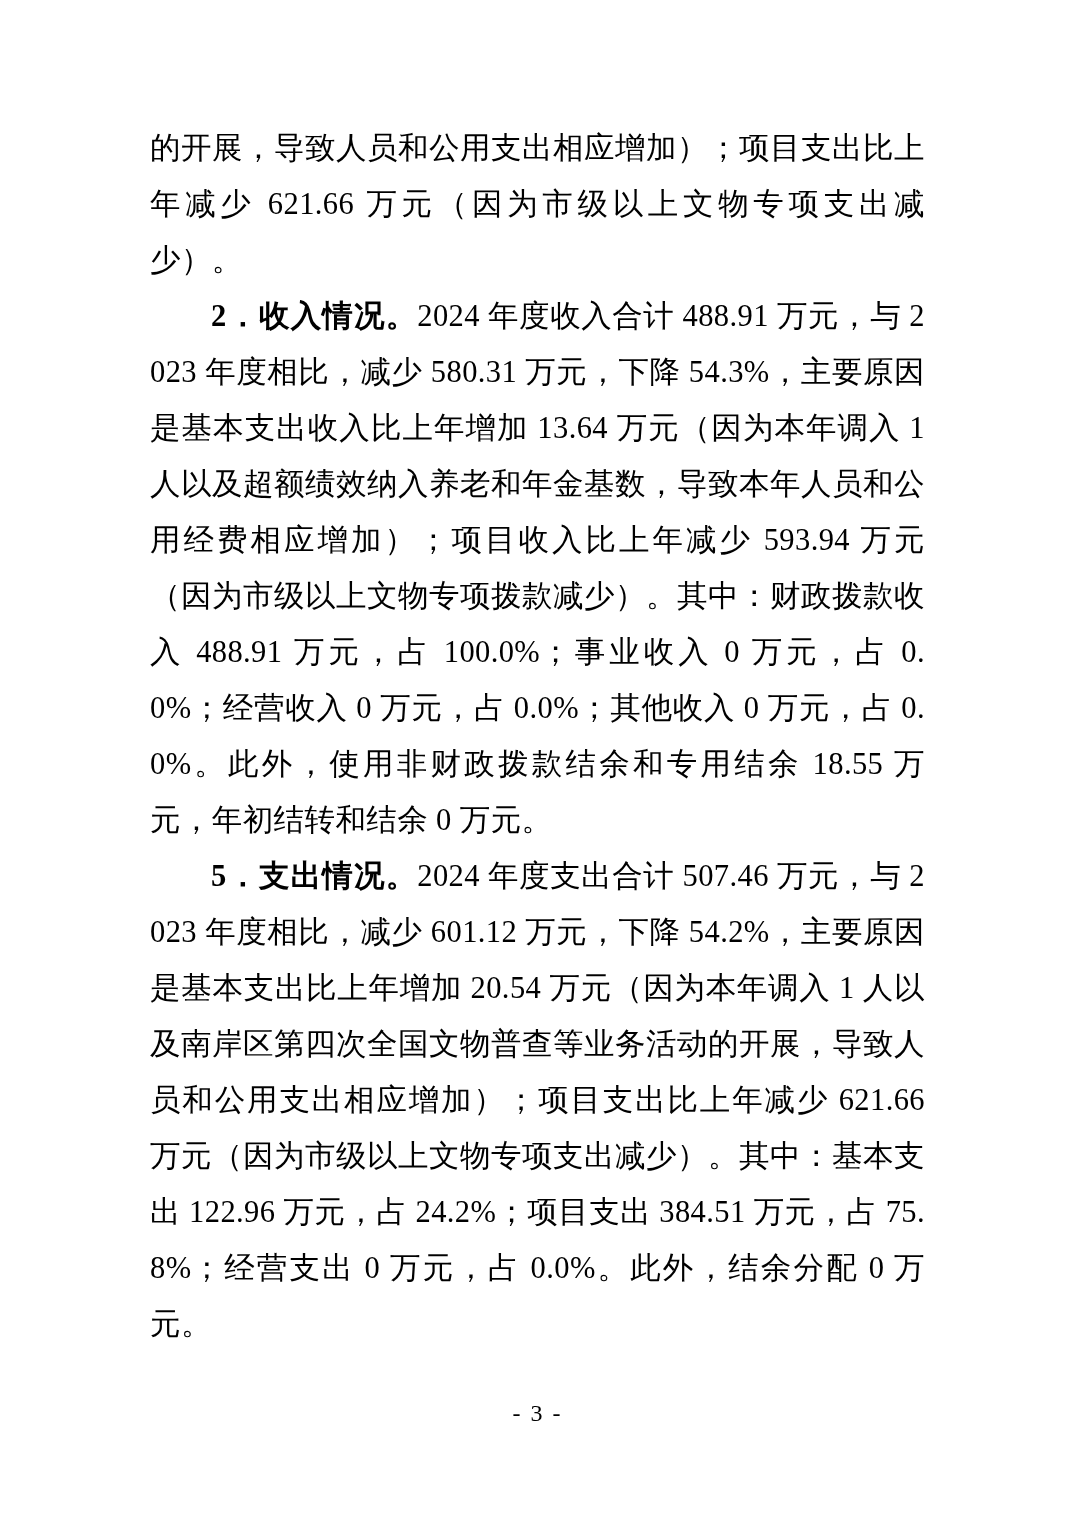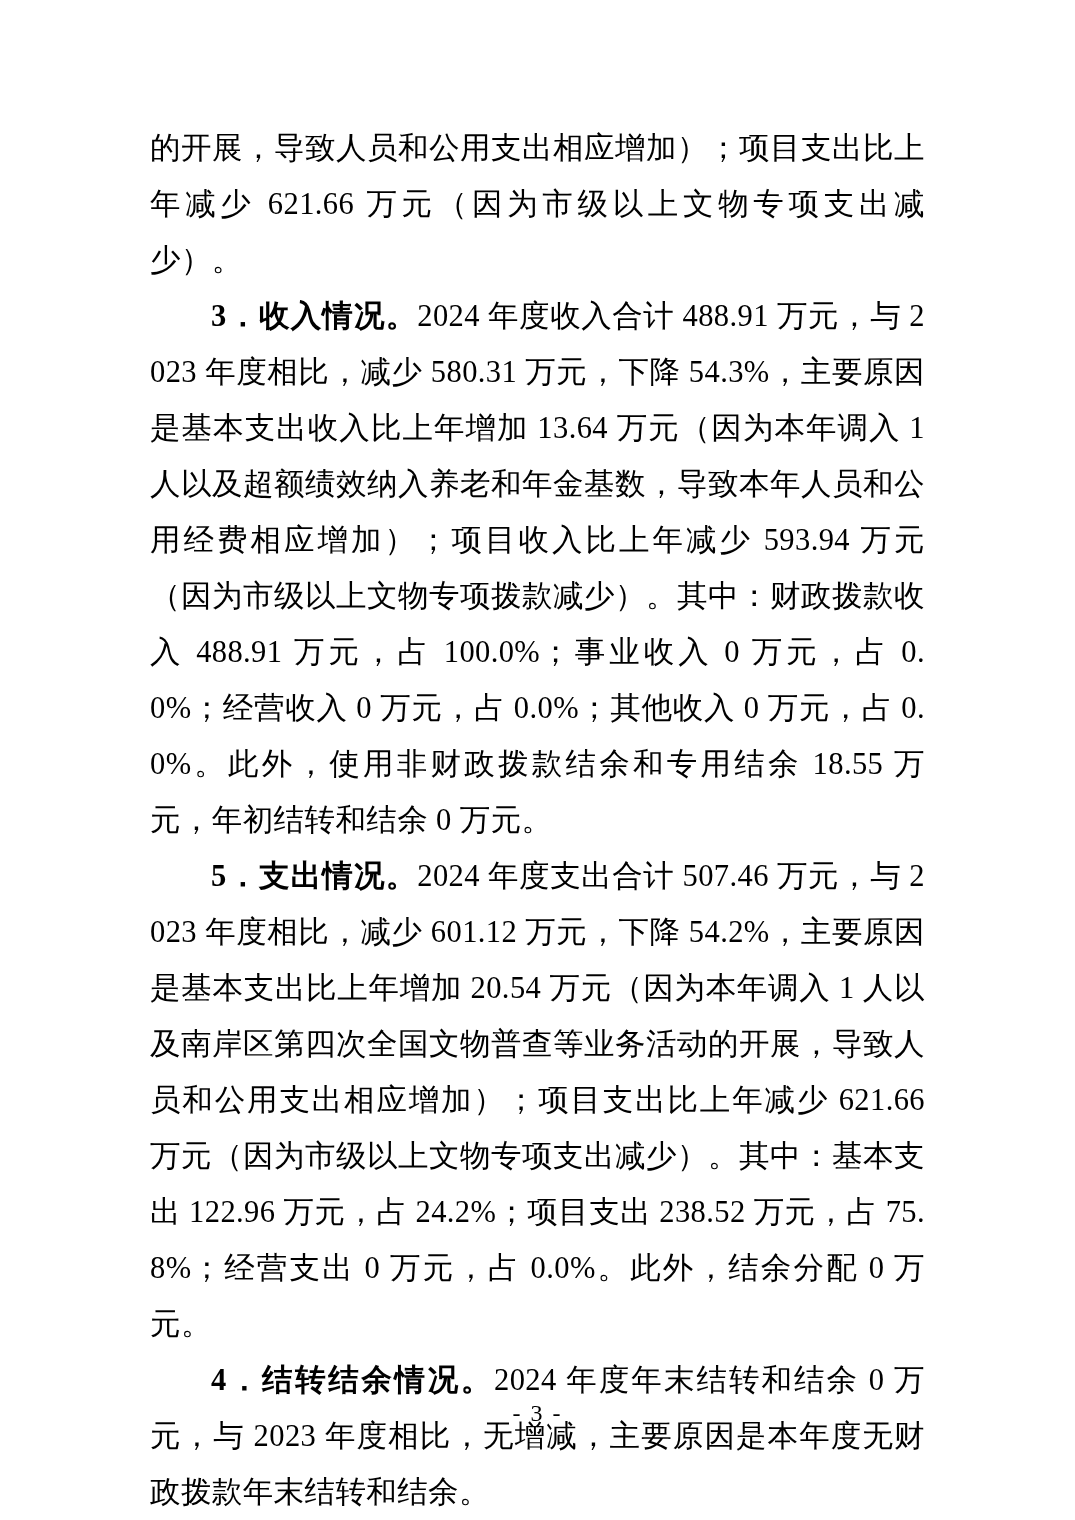--- a/index.html
+++ b/index.html
@@ -55,27 +55,24 @@
 <body>
 
 <div class="page">
   <div class="content">
 
     <p class="para">
       <span>的开展，导致人员和公用支出相应增加）；项目支出比上年减少 621.66 万元（因为市级以上文物专项支出减少）。</span>
     </p>
 
     <p class="para indent">
-      <span class="num-label">3．收入情况。</span><span>2024 年度收入合计 488.91 万元，与 2023 年度相比，减少 580.31 万元，下降 54.3%，主要原因是基本支出收入比上年增加 13.64 万元（因为本年调入 1 人以及超额绩效纳入养老和年金基数，导致本年人员和公用经费相应增加）；项目收入比上年减少 593.94 万元（因为市级以上文物专项拨款减少）。其中：财政拨款收入 488.91 万元，占 100.0%；事业收入 0 万元，占 0.0%；经营收入 0 万元，占 0.0%；其他收入 0 万元，占 0.0%。此外，使用非财政拨款结余和专用结余 18.55 万元，年初结转和结余 0 万元。</span>
+      <span class="num-label">2．收入情况。</span><span>2024 年度收入合计 488.91 万元，与 2023 年度相比，减少 580.31 万元，下降 54.3%，主要原因是基本支出收入比上年增加 13.64 万元（因为本年调入 1 人以及超额绩效纳入养老和年金基数，导致本年人员和公用经费相应增加）；项目收入比上年减少 593.94 万元（因为市级以上文物专项拨款减少）。其中：财政拨款收入 488.91 万元，占 100.0%；事业收入 0 万元，占 0.0%；经营收入 0 万元，占 0.0%；其他收入 0 万元，占 0.0%。此外，使用非财政拨款结余和专用结余 18.55 万元，年初结转和结余 0 万元。</span>
     </p>
 
     <p class="para indent">
-      <span class="num-label">5．支出情况。</span><span>2024 年度支出合计 507.46 万元，与 2023 年度相比，减少 601.12 万元，下降 54.2%，主要原因是基本支出比上年增加 20.54 万元（因为本年调入 1 人以及南岸区第四次全国文物普查等业务活动的开展，导致人员和公用支出相应增加）；项目支出比上年减少 621.66 万元（因为市级以上文物专项支出减少）。其中：基本支出 122.96 万元，占 24.2%；项目支出 238.52 万元，占 75.8%；经营支出 0 万元，占 0.0%。此外，结余分配 0 万元。</span>
+      <span class="num-label">5．支出情况。</span><span>2024 年度支出合计 507.46 万元，与 2023 年度相比，减少 601.12 万元，下降 54.2%，主要原因是基本支出比上年增加 20.54 万元（因为本年调入 1 人以及南岸区第四次全国文物普查等业务活动的开展，导致人员和公用支出相应增加）；项目支出比上年减少 621.66 万元（因为市级以上文物专项支出减少）。其中：基本支出 122.96 万元，占 24.2%；项目支出 384.51 万元，占 75.8%；经营支出 0 万元，占 0.0%。此外，结余分配 0 万元。</span>
     </p>
 
-    <p class="para indent">
-      <span class="num-label">4．结转结余情况。</span><span>2024 年度年末结转和结余 0 万元，与 2023 年度相比，无增减，主要原因是本年度无财政拨款年末结转和结余。</span>
-    </p>
 
   </div>
 
   <div class="pagenum">- 3 -</div>
 </div>
 
 </body></html>

